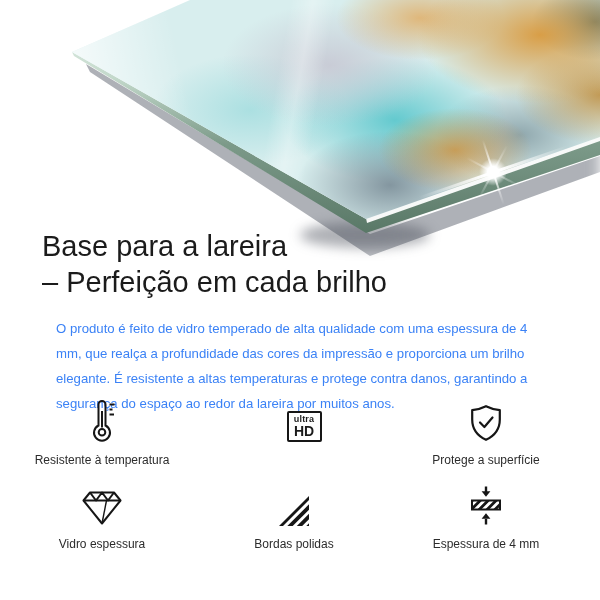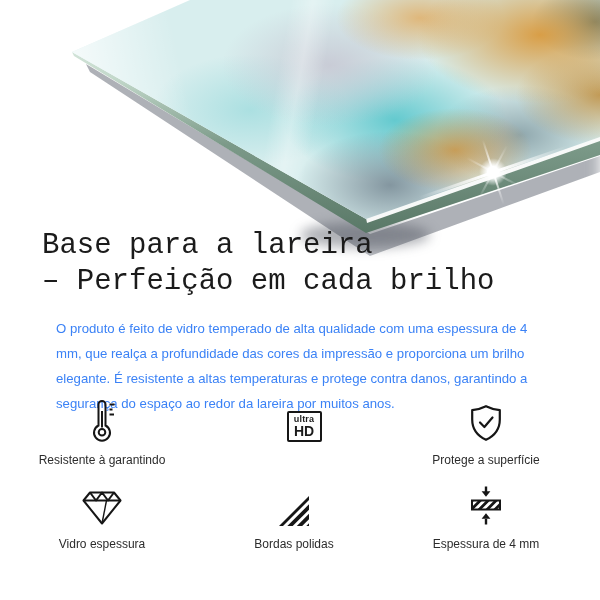--- a/index.html
+++ b/index.html
@@ -63,21 +63,21 @@
   }
   .sparkle .ray{position:absolute;background:linear-gradient(90deg,rgba(255,255,255,0),#ffffff 45% 55%,rgba(255,255,255,0));}
   .ray-long {left:-78px;top:-1.5px;width:156px;height:3px;transform:rotate(-19deg);}
   .ray-cross{left:-34px;top:-1.2px;width:68px;height:2.4px;transform:rotate(72deg);}
   .ray-d1   {left:-30px;top:-1px;width:60px;height:2px;transform:rotate(28deg);opacity:.55;}
   .ray-d2   {left:-30px;top:-1px;width:60px;height:2px;transform:rotate(118deg);opacity:.55;}
 
   
   .content{position:absolute;left:40px;top:228px;width:528px;}
   .page-title{
-    font-family:Liberation Mono, monospace;font-weight:400;
+    font-family:Liberation Sans, sans-serif;font-weight:400;
     font-size:29px;line-height:36px;color:#1b1b1b;margin:0 0 13px 2px;
   }
   .page-title span{display:block;}
   .description{
     font-size:13.2px;line-height:25px;color:#3b82f6;margin:16px;
   }
 
   
   .features{
     position:absolute;left:6px;top:398px;width:576px;
@@ -127,21 +127,21 @@
 
   <div class="feature">
     <div class="icon-box">
       <svg width="26" height="44" viewBox="0 0 26 44" fill="none" stroke="#161616" stroke-width="2">
         <path d="M9.5 6.5 a3.5 3.5 0 0 1 7 0 V27.5 a8 8 0 1 1 -7 0 Z"></path>
         <path d="M13 13 V29.5"></path>
         <circle cx="13" cy="34.3" r="3.3"></circle>
         <path d="M20.5 6.5 H25.5 M20.5 11.5 H23.5 M20.5 16.5 H25"></path>
       </svg>
     </div>
-    <div class="feature-label">Resistente à garantindo</div>
+    <div class="feature-label">Resistente à temperatura</div>
   </div>
 
   <div class="feature">
     <div class="icon-box">
       <div class="ultra-hd-box">
         <div class="t1">ultra</div>
         <div class="t2">HD</div>
       </div>
     </div>
   </div>

